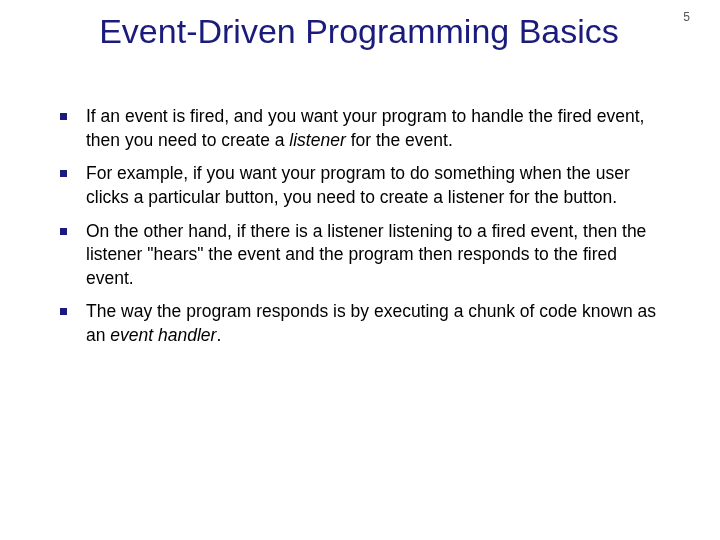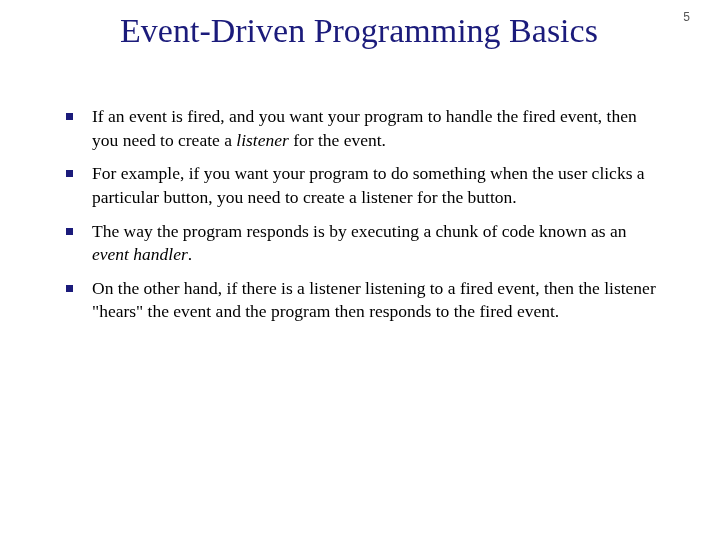--- a/index.html
+++ b/index.html
@@ -25,33 +25,32 @@
     font-size: 12px;
     color: #555;
     font-family: Verdana, Arial, sans-serif;
   }
   .title {
     position: absolute;
     top: 12px;
     left: 14px;
     right: 0;
     text-align: center;
-    font-family: Liberation Serif, serif;
+    font-family: Liberation Sans, sans-serif;
     font-size: 34px;
     color: #1b1b7b;
     font-weight: normal;
     padding-left: 40px;
     padding-right: 56px;
   }
   .body {
     position: absolute;
     top: 105px;
-    left: 54px;
+    left: 48px;
     right: 60px;
-    font-family: Liberation Serif, serif;
   }
   ul.top {
     list-style: none;
     margin: 0;
     padding: 0;
   }
   ul.top > li {
     position: relative;
     padding-left: 38px;
     margin-bottom: 10px;
@@ -74,17 +73,17 @@
 </head>
 <body>
 
 <div class="slide">
   <div class="page-number">5</div>
   <div class="title">Event-Driven Programming Basics</div>
   <div class="body">
     <ul class="top">
       <li><span>If an event is fired, and you want your program to handle the fired event, then you need to create a </span><span class="italic">listener</span><span> for the event.</span></li>
       <li><span>For example, if you want your program to do something when the user clicks a particular button, you need to create a listener for the button.</span><span class="italic"></span><span></span></li>
+      <li><span>On the other hand, if there is a listener listening to a fired event, then the listener "hears" the event and the program then responds to the fired event.</span><span class="italic"></span><span></span></li>
       <li><span>The way the program responds is by executing a chunk of code known as an </span><span class="italic">event handler</span><span>.</span></li>
-      <li><span>On the other hand, if there is a listener listening to a fired event, then the listener "hears" the event and the program then responds to the fired event.</span><span class="italic"></span><span></span></li>
     </ul>
   </div>
 </div>
 
 </body></html>

